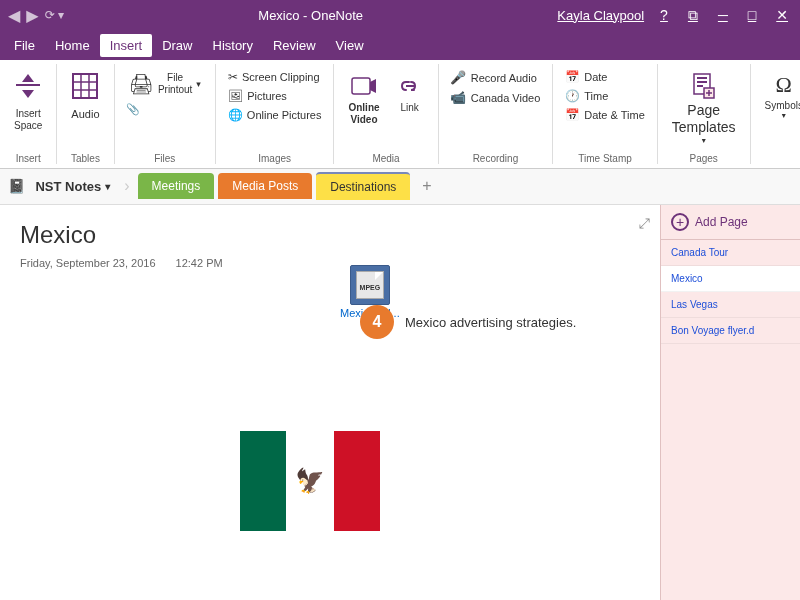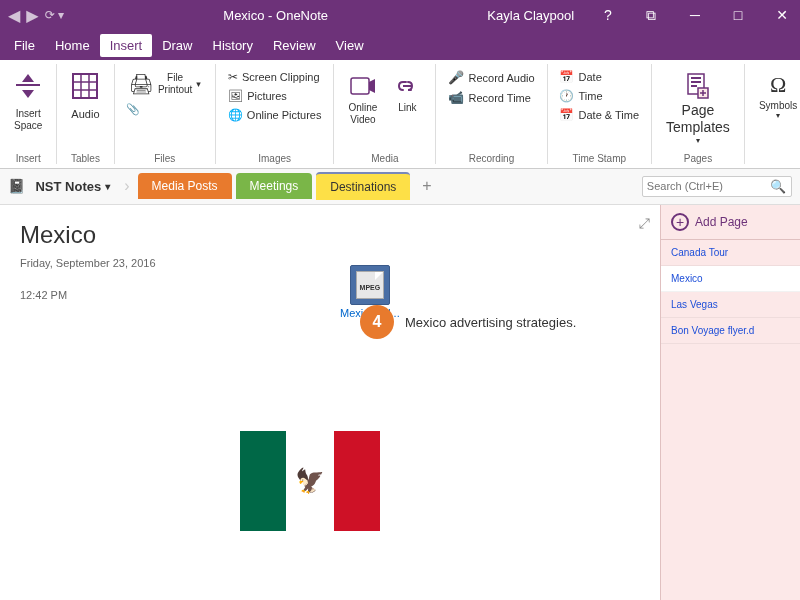--- a/index.html
+++ b/index.html
@@ -10,21 +10,21 @@
       background: #6d3279;
       color: white;
       height: 30px;
       display: flex;
       align-items: center;
       padding: 0 8px;
       justify-content: space-between;
     }
     .title-bar-left { display: flex; align-items: center; gap: 6px; }
     .title-bar-center { flex: 1; text-align: center; font-size: 13px; }
-    .title-bar-right { display: flex; align-items: center; gap: 26px; font-size: 13px; }
+    .title-bar-right { display: flex; align-items: center; gap: 12px; font-size: 13px; text-decoration: underline; }
     .title-btn { color: white; font-size: 14px; cursor: pointer; padding: 2px 4px; }
     .nav-arrow { font-size: 16px; color: rgba(255,255,255,0.7); cursor: pointer; }
 
     
     .menu-bar {
       background: #6d3279;
       display: flex;
       align-items: center;
       height: 30px;
       padding: 0 4px;
@@ -178,21 +178,20 @@
       font-weight: 300;
       color: #333;
       margin-bottom: 8px;
     }
     .page-meta {
       display: flex;
       gap: 20px;
       font-size: 11px;
       color: #666;
       margin-bottom: 16px;
-      flex-direction: column;
     }
     .expand-icon {
       position: absolute;
       top: 10px;
       right: 10px;
       font-size: 14px;
       color: #888;
       cursor: pointer;
     }
     .mexico-flag {
@@ -401,21 +400,21 @@
 
   <div class="ribbon-group">
     <div class="ribbon-items" style="gap:4px;">
       <div class="ribbon-btn-large">
         <div>
           <svg width="28" height="28" viewBox="0 0 28 28">
             <rect x="2" y="6" width="18" height="16" rx="2" fill="none" stroke="#6d3279" stroke-width="1.5"></rect>
             <polygon points="20,10 26,7 26,21 20,18" fill="#6d3279"></polygon>
           </svg>
         </div>
-        <span style="font-size:10px; line-height:1.2;">Online<br>Video</span>
+        <span style="font-size:10px; line-height:1.2;font-weight:bold;">Online<br>Video</span>
       </div>
       <div class="ribbon-btn-large">
         <div>
           <svg width="28" height="28" viewBox="0 0 28 28">
             <path d="M10 18 Q6 18 6 14 Q6 10 10 10 L13 10" fill="none" stroke="#6d3279" stroke-width="2" stroke-linecap="round"></path>
             <path d="M15 10 Q19 10 19 14 Q19 18 15 18 L18 18" fill="none" stroke="#6d3279" stroke-width="2" stroke-linecap="round"></path>
             <line x1="10" y1="14" x2="18" y2="14" stroke="#6d3279" stroke-width="2"></line>
           </svg>
         </div>
         <span style="font-size:10px;">Link</span>
@@ -426,21 +425,21 @@
 
   <div class="ribbon-group">
     <div class="ribbon-items">
       <div class="ribbon-col">
         <div class="ribbon-btn-small">
           <span style="font-size:13px; color:#6d3279;">🎤</span>
           <span>Record Audio</span>
         </div>
         <div class="ribbon-btn-small">
           <span style="font-size:13px; color:#6d3279;">📹</span>
-          <span>Record Time</span>
+          <span>Canada Video</span>
         </div>
       </div>
     </div>
     <div class="ribbon-group-label">Recording</div>
   </div>
 
   <div class="ribbon-group">
     <div class="ribbon-items">
       <div class="ribbon-col">
         <div class="ribbon-btn-small">
@@ -497,28 +496,24 @@
   </div>
 </div>
 
 <div class="notebook-bar">
   <span style="font-size:14px; color:#888;">📓</span>
   <div class="notebook-name">
     <span>NST Notes</span>
     <span style="font-size:10px;">▾</span>
   </div>
   <span style="color:#ccc; font-size:16px; margin: 0 4px;">›</span>
+  <div class="tab meetings">Meetings</div>
   <div class="tab media-posts">Media Posts</div>
-  <div class="tab meetings">Meetings</div>
   <div class="tab destinations">Destinations</div>
   <div class="tab-add">+</div>
-  <div class="search-box">
-    <input type="text" placeholder="Search (Ctrl+E)" style="">
-    <span style="color:#888; font-size:13px;">🔍</span>
-  </div>
 </div>
 
 <div class="main-area">
 
   <div class="page-content">
     <span class="expand-icon">⤢</span>
     <h1 class="page-title">Mexico</h1>
     <div class="page-meta">
       <span>Friday, September 23, 2016</span>
       <span>12:42 PM</span>

